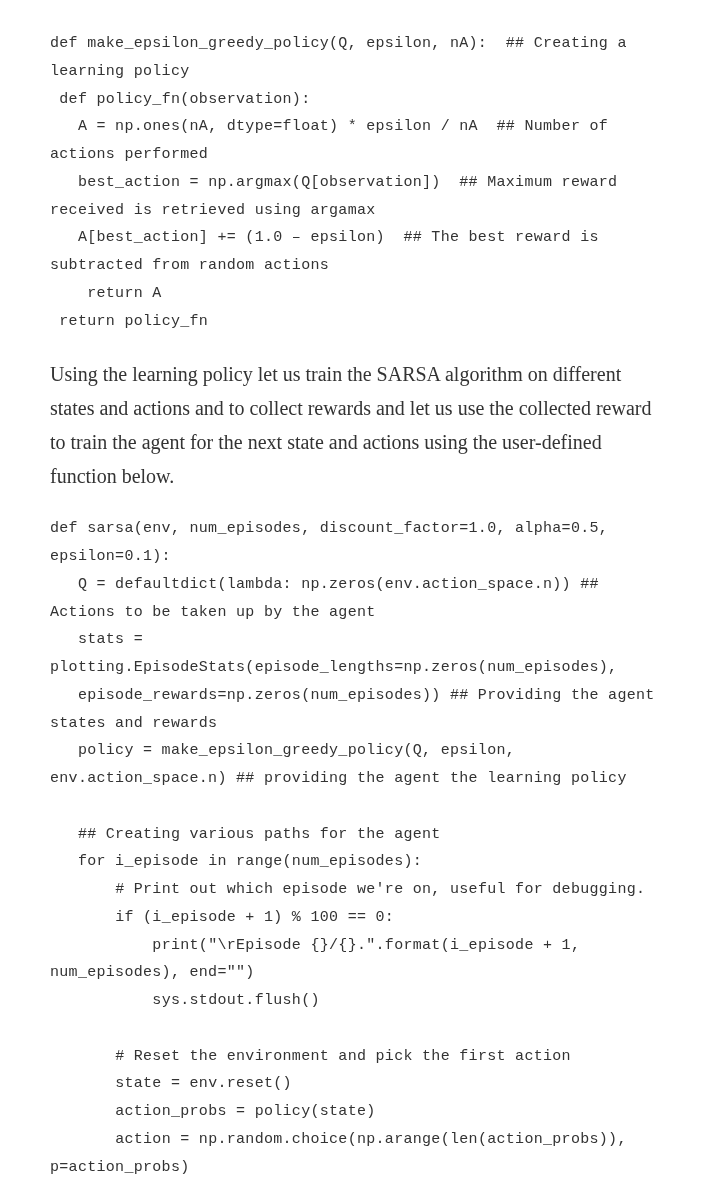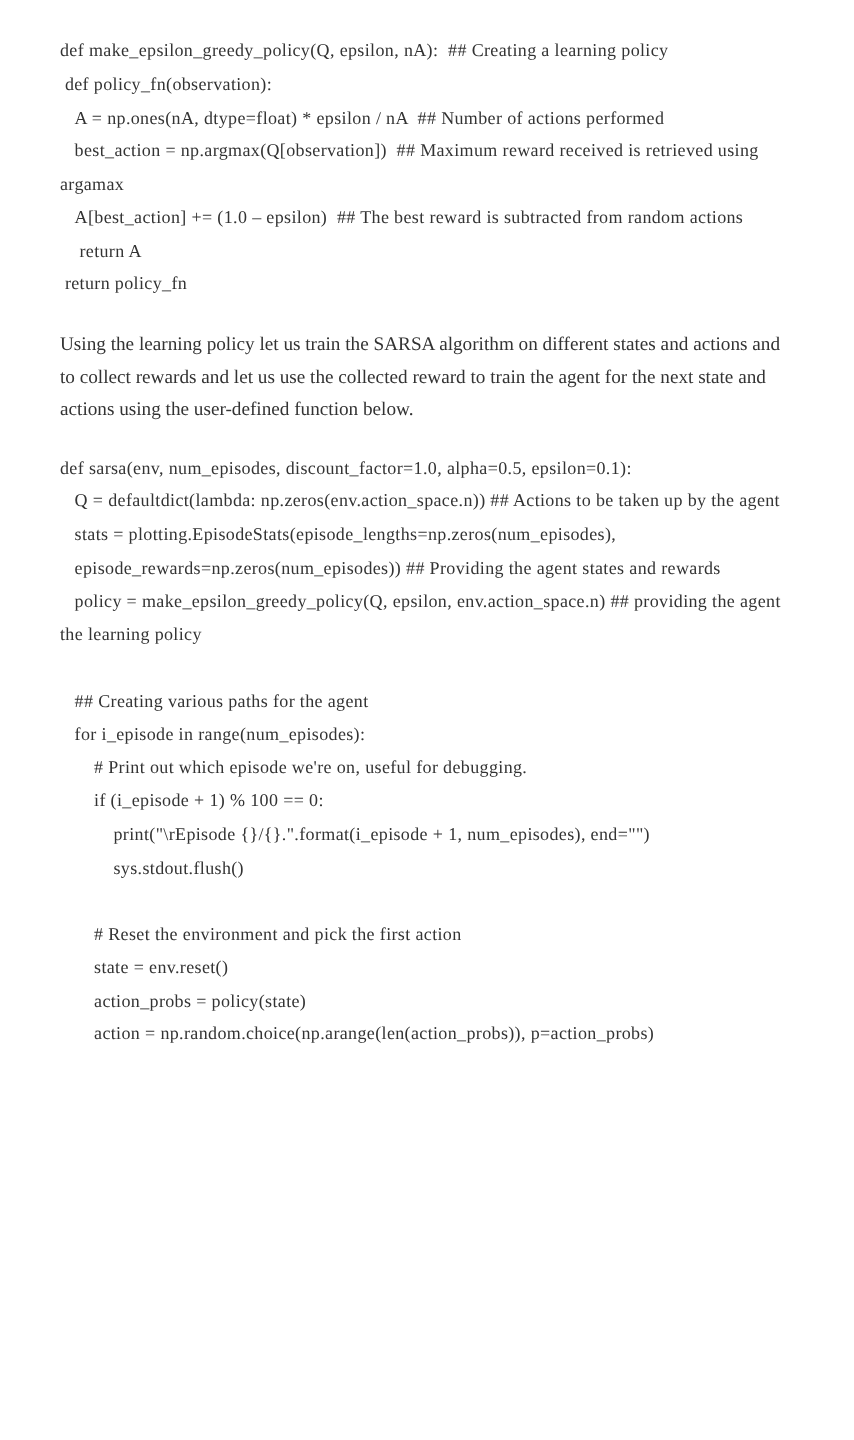--- a/index.html
+++ b/index.html
@@ -8,32 +8,32 @@
       box-sizing: border-box;
     }
     body {
       background: #ffffff;
       font-family: Georgia, 'Times New Roman', serif;
       width: 712px;
       padding: 30px 50px;
       color: #333;
     }
     .code-block {
-      font-family: Liberation Serif, serif;
+      font-family: Liberation Mono, monospace;
       font-size: 15px;
       line-height: 1.85;
       color: #333;
       white-space: pre-wrap;
       word-wrap: break-word;
       margin-bottom: 22px;
       letter-spacing: 0.3px;
     }
     .paragraph {
       font-family: Georgia, 'Times New Roman', serif;
-      font-size: 16px;
+      font-size: 20px;
       line-height: 1.7;
       color: #333;
       margin-bottom: 22px;
     }
   </style>
 </head>
 <body>
 
 <div class="code-block">def make_epsilon_greedy_policy(Q, epsilon, nA):  ## Creating a learning policy
  def policy_fn(observation):

